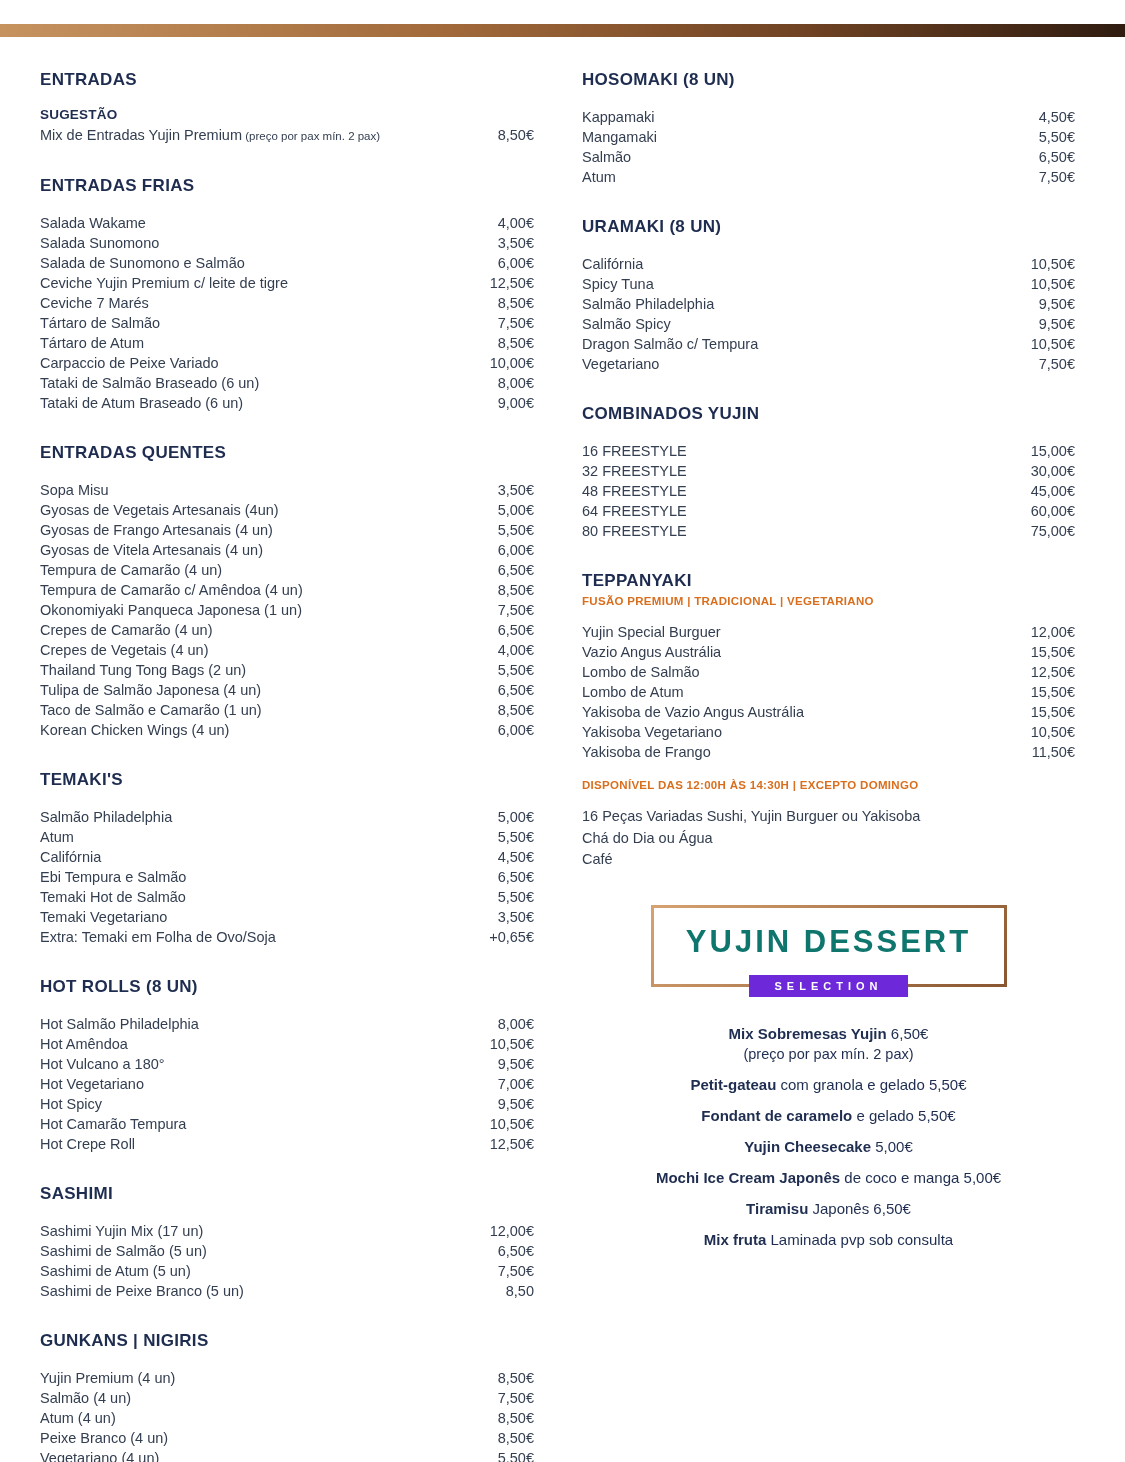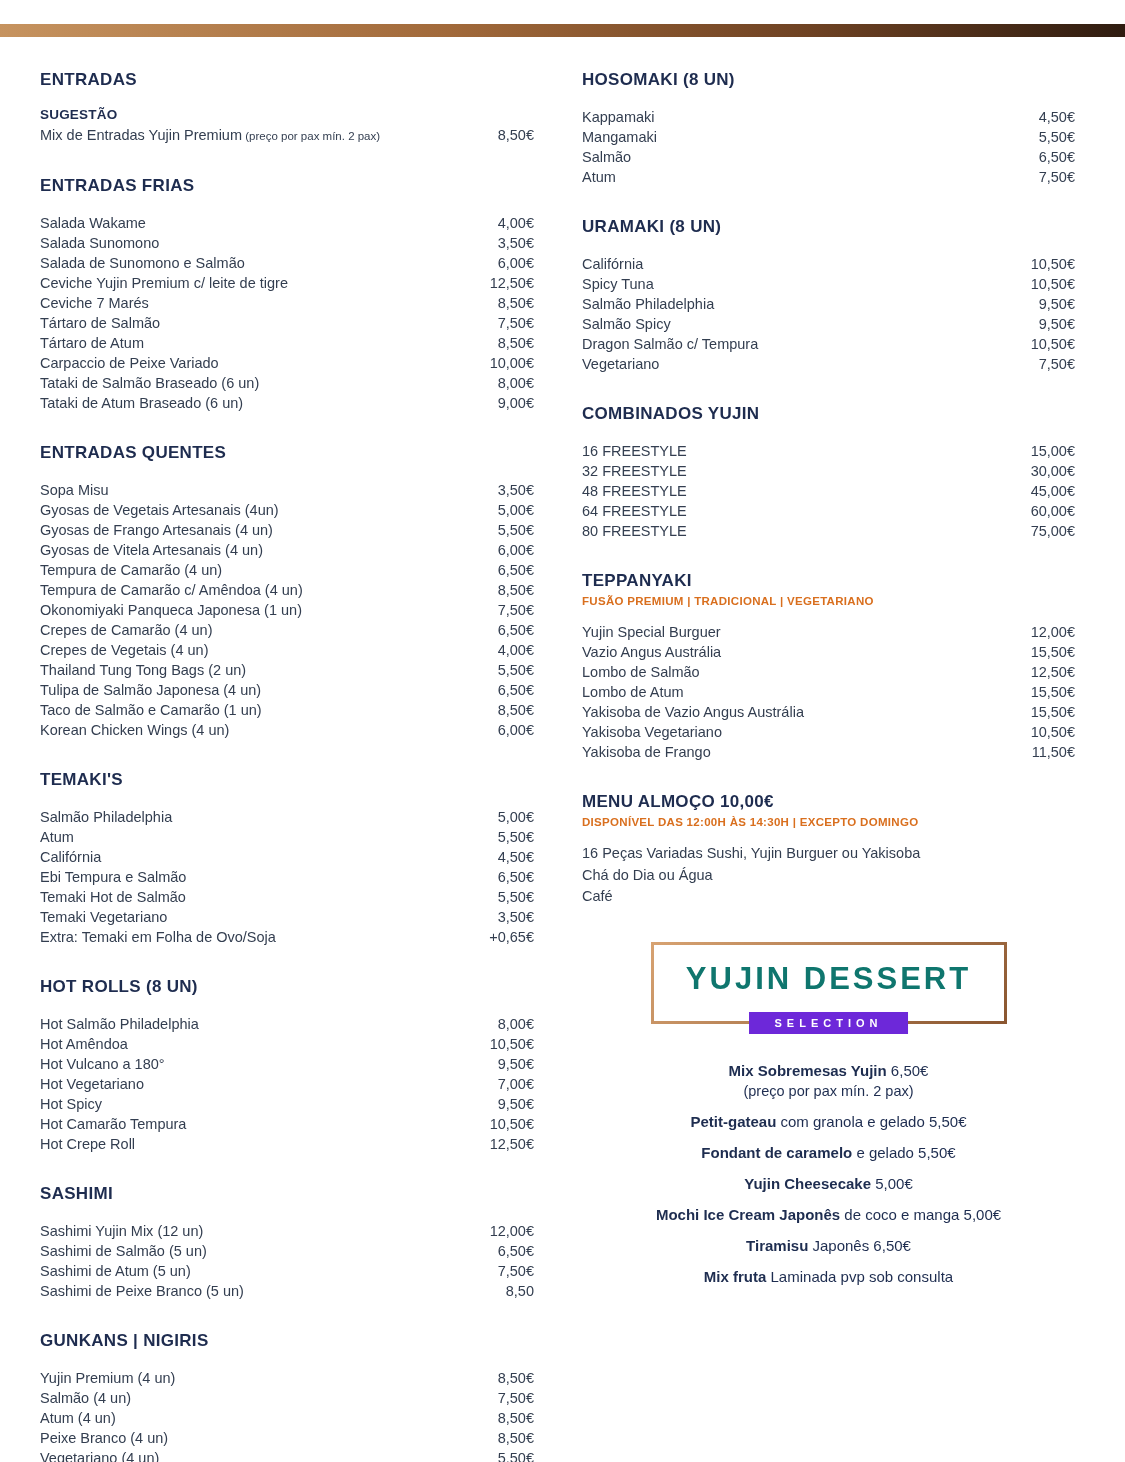--- a/index.html
+++ b/index.html
@@ -237,21 +237,21 @@
             <span class="item-price">10,50€</span>
           </div>
           <div class="menu-row">
             <span class="item-name">Hot Crepe Roll</span>
             <span class="item-price">12,50€</span>
           </div>
         </section>
         <section class="menu-section">
           <h2 class="section-heading">SASHIMI</h2>
           <div class="menu-row">
-            <span class="item-name">Sashimi Yujin Mix (12 un)</span>
+            <span class="item-name">Sashimi Yujin Mix (17 un)</span>
             <span class="item-price">12,00€</span>
           </div>
           <div class="menu-row">
             <span class="item-name">Sashimi de Salmão (5 un)</span>
             <span class="item-price">6,50€</span>
           </div>
           <div class="menu-row">
             <span class="item-name">Sashimi de Atum (5 un)</span>
             <span class="item-price">7,50€</span>
           </div>
@@ -382,21 +382,20 @@
             <div class="menu-row">
               <span class="item-name">Yakisoba Vegetariano</span>
               <span class="item-price">10,50€</span>
             </div>
             <div class="menu-row">
               <span class="item-name">Yakisoba de Frango</span>
               <span class="item-price">11,50€</span>
             </div>
           </section>
           <section class="menu-section">
-            <h2 class="section-heading">MENU ALMOÇO 10,00€</h2>
             <div class="accent-line">DISPONÍVEL DAS 12:00H ÀS 14:30H | EXCEPTO DOMINGO</div>
             <div class="menu-line">16 Peças Variadas Sushi, Yujin Burguer ou Yakisoba</div>
             <div class="menu-line">Chá do Dia ou Água</div>
             <div class="menu-line">Café</div>
           </section>
         </div>
 
       <div class="dessert">
         <div class="dessert-box">
           <div class="dessert-title">YUJIN DESSERT</div>

